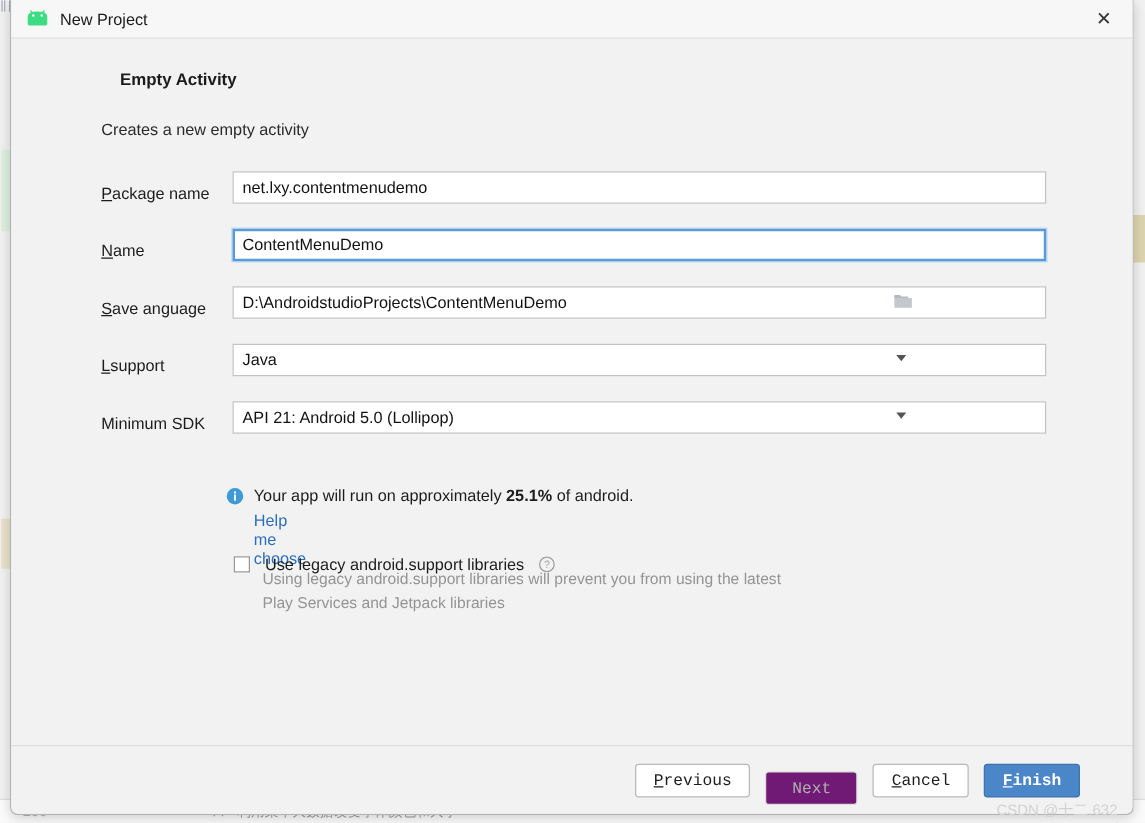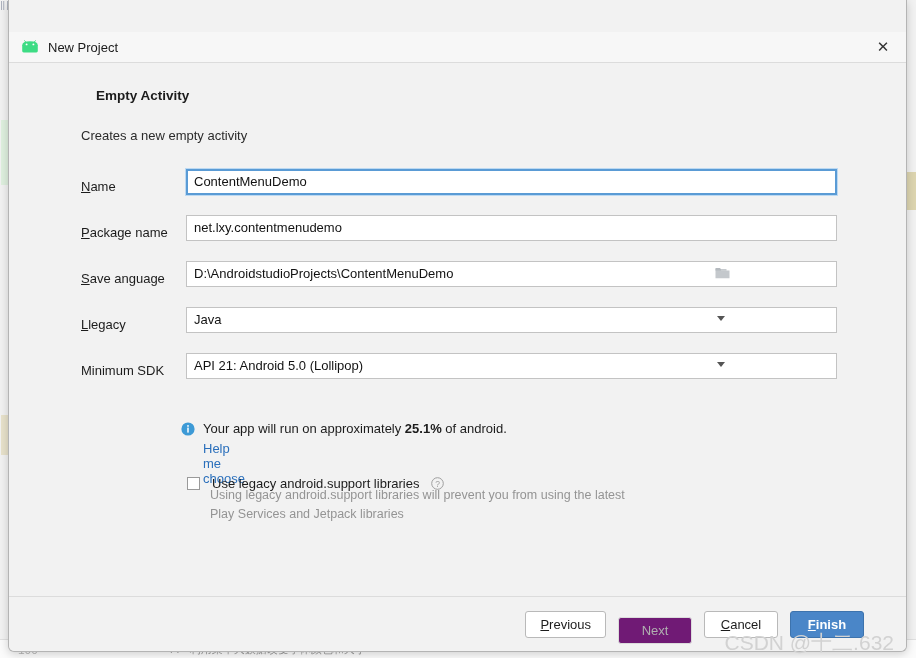--- a/index.html
+++ b/index.html
@@ -113,21 +113,20 @@
 
   
   #titlebar {
     height: 30px;
     flex: 0 0 30px;
     background: #f7f7f7;
     border-bottom: 1px solid #dcdcdc;
     display: flex;
     align-items: center;
     position: relative;
-    margin-top: 32px;
   }
   #android-icon {
     margin-left: 12px;
     width: 18px;
     height: 14px;
     flex: 0 0 18px;
   }
   #title-text {
     margin-left: 9px;
     font-size: 13px;
@@ -322,21 +321,21 @@
     border-radius: 0 0 6px 6px;
   }
   .btn {
     min-width: 74px;
     height: 27px;
     box-sizing: border-box;
     background: #ffffff;
     border: 1px solid #b9b9b9;
     border-radius: 3px;
     font-size: 13px;
-    font-family: Liberation Sans, sans-serif;
+    font-family: Liberation Mono, monospace;
     color: #1c1c1c;
     cursor: pointer;
     padding: 0 14px;
   }
   .btn.disabled {
     color: #b0b0b0;
     border-color: #dcdcdc;
     background: #701a75;
     cursor: default;
     margin-top: 13px;
@@ -344,21 +343,21 @@
   .btn.primary {
     background: #4a86c8;
     border-color: #3d73ad;
     color: #ffffff;
     font-weight: bold;
   }
   #watermark {
     position: absolute;
     right: 12px;
     bottom: -6px;
-    font-size: 21px;
+    font-size: 12px;
     color: #d2d2d2;
     white-space: nowrap;
     pointer-events: none;
     font-family: "Liberation Sans", sans-serif;
   }
 </style>
 </head>
 <body>
 
 <div id="backdrop">
@@ -387,37 +386,37 @@
     <div id="close-btn">✕</div>
   </div>
 
   <div id="dlg-body">
 
     <div id="heading">Empty Activity</div>
     <div id="subheading">Creates a new empty activity</div>
 
     <div id="form">
         <div class="form-row">
+          <div class="form-label"><span></span><span class="mn">P</span><span>ackage name</span></div>
+          <div class="field">net.lxy.contentmenudemo</div>
+        </div>
+        <div class="form-row">
           <div class="form-label"><span></span><span class="mn">N</span><span>ame</span></div>
           <div class="field focused">ContentMenuDemo</div>
-        </div>
-        <div class="form-row">
-          <div class="form-label"><span></span><span class="mn">P</span><span>ackage name</span></div>
-          <div class="field">net.lxy.contentmenudemo</div>
         </div>
         <div class="form-row">
           <div class="form-label"><span></span><span class="mn">S</span><span>ave anguage</span></div>
           <div class="field readonlyish">D:\AndroidstudioProjects\ContentMenuDemo</div>
           <svg class="browse-icon" viewBox="0 0 15 12">
             <path d="M0.5 2 L5 2 L6.3 3.4 L14.5 3.4 L14.5 11.2 L0.5 11.2 Z" fill="#c4c8cc"></path>
             <path d="M0.5 1 L5 1 L6 2.2 L11.5 2.2 L11.5 3.4 L0.5 3.4 Z" fill="#b4b9be"></path>
           </svg>
         </div>
         <div class="form-row">
-          <div class="form-label"><span></span><span class="mn">L</span><span>legacy</span></div>
+          <div class="form-label"><span></span><span class="mn">L</span><span>support</span></div>
           <div class="field readonlyish">Java</div>
           <div class="dropdown-arrow"></div>
         </div>
         <div class="form-row">
           <div class="form-label">Minimum SDK</div>
           <div class="field readonlyish">API 21: Android 5.0 (Lollipop)</div>
           <div class="dropdown-arrow"></div>
         </div>
       </div>
 

